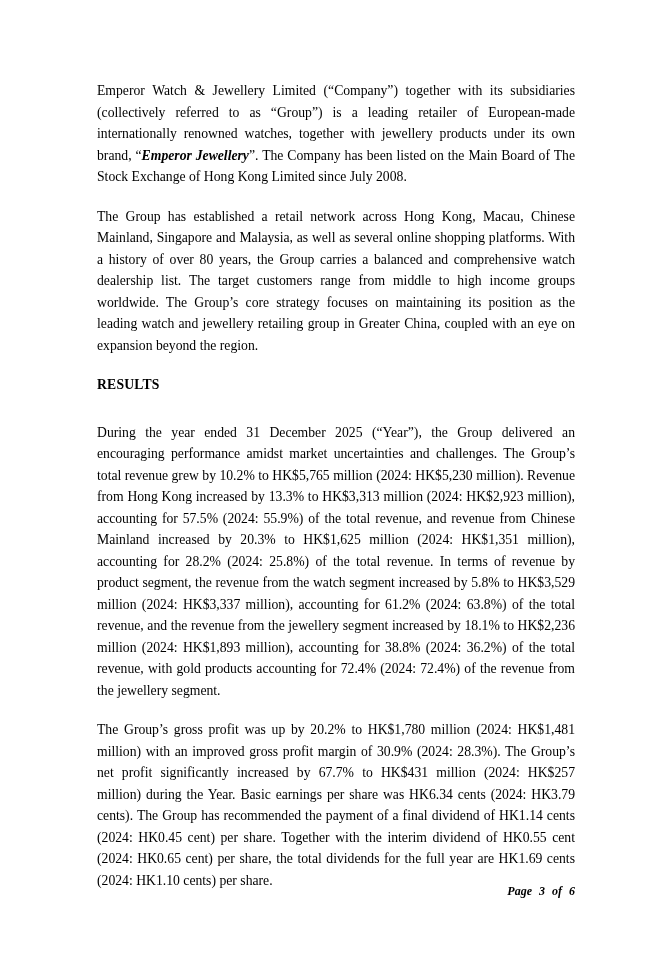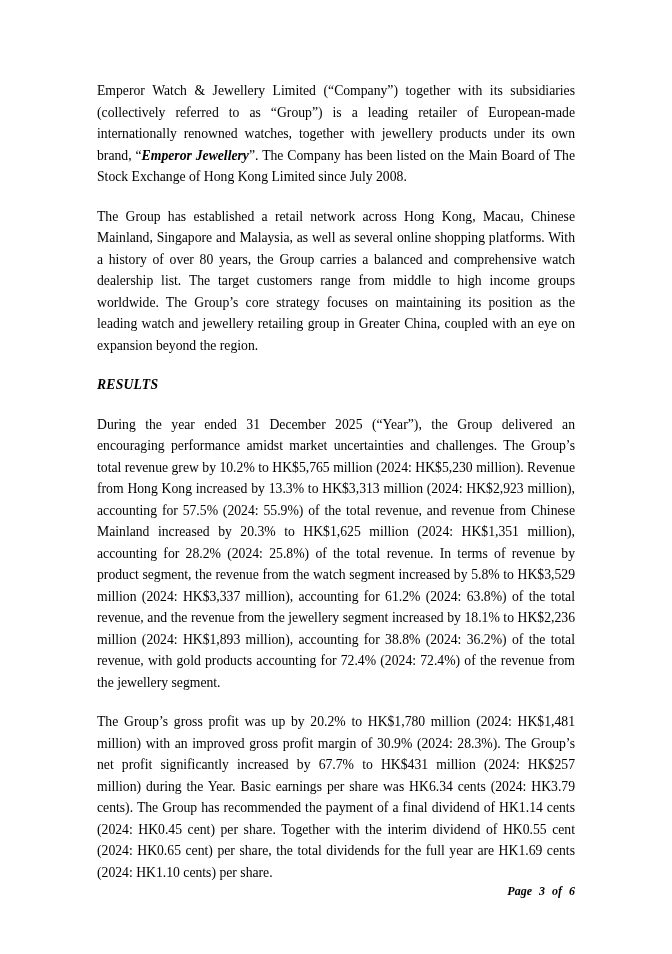--- a/index.html
+++ b/index.html
@@ -23,26 +23,25 @@
     top: 80px;
     width: 478px;
   }
   .content p {
     margin: 0 0 18px 0;
     font-size: 13.7px;
     line-height: 21.5px;
     text-align: justify;
   }
   .content h2 {
-    margin: 0 0 18px 0;
+    margin: 0 0 26px 0;
     font-size: 13.7px;
     line-height: 21.5px;
     font-weight: bold;
     letter-spacing: 0.2px;
-    font-style: italic;
   }
   .brand {
     font-weight: bold;
     font-style: italic;
   }
   .footer {
     position: absolute;
     right: 97px;
     top: 884px;
     font-size: 12px;

